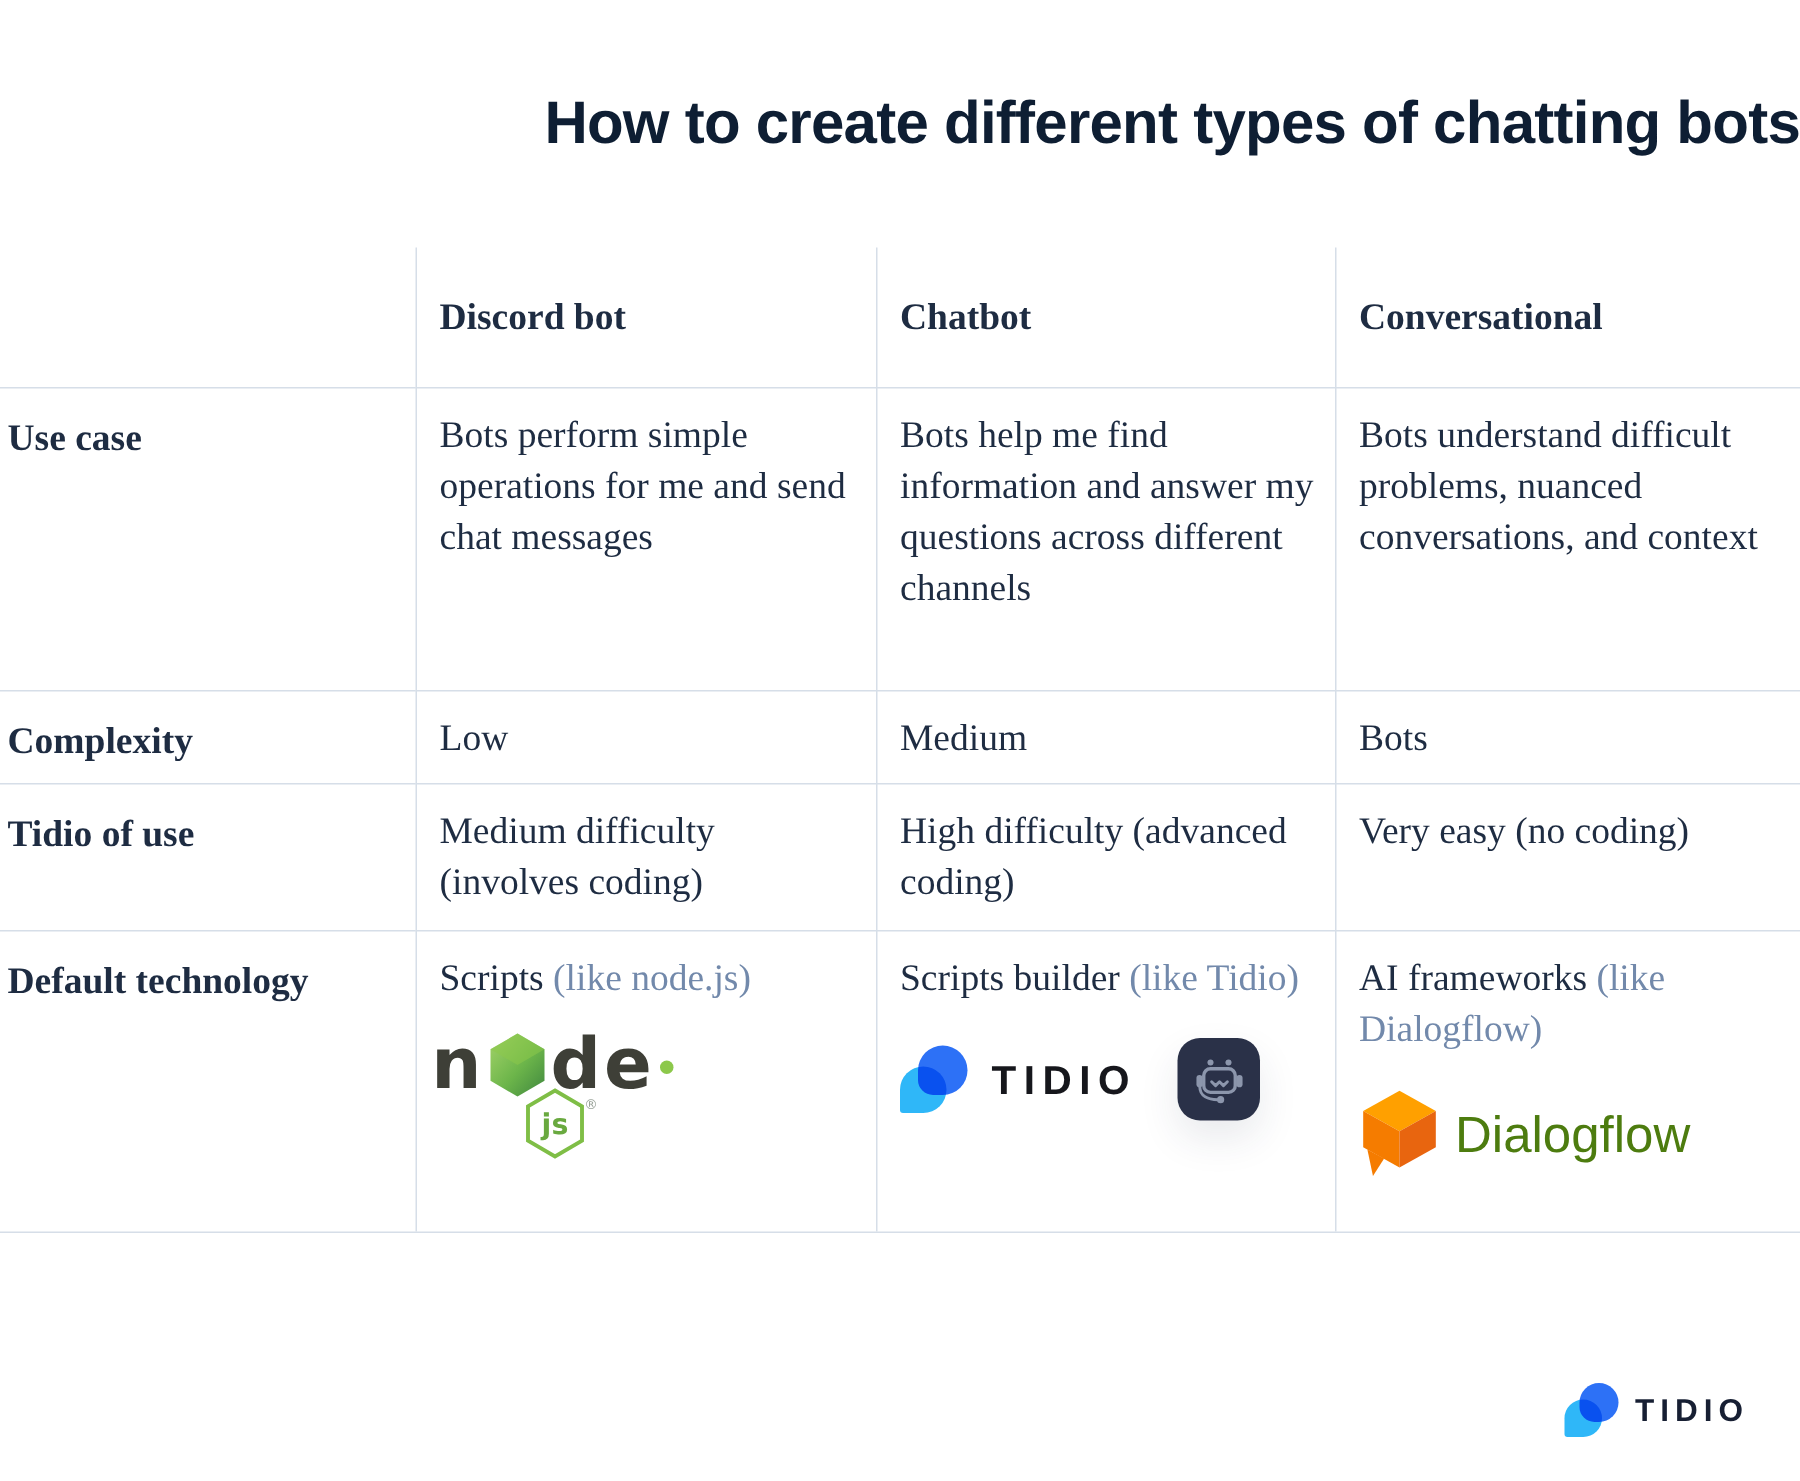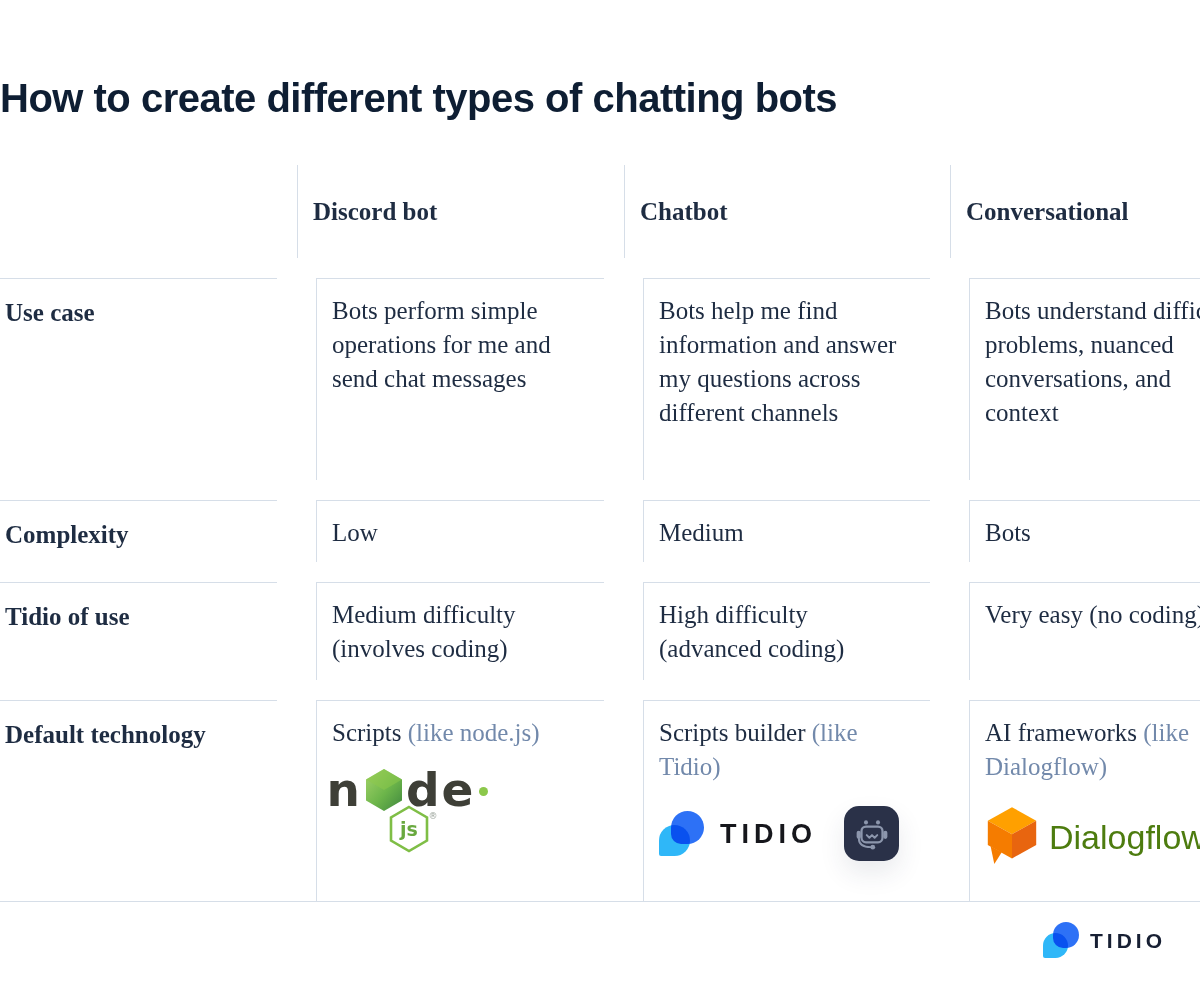--- a/index.html
+++ b/index.html
@@ -6,45 +6,44 @@
     --grid:#d6dee8;
     --dark:#1e2c42;
     --note:#7289ab;
     --title:#0e1e33;
   }
   *{margin:0;padding:0;box-sizing:border-box;}
   body{background:#ffffff;font-family:"Liberation Sans",sans-serif;}
   .canvas{position:relative;width:1200px;height:987px;background:#ffffff;margin:0 auto;overflow:hidden;}
 
   .page-title{
-    position:absolute;top:76px;left:0;width:100%;
-    text-align:left;font-family:"Liberation Sans",sans-serif;
+    position:absolute;top:60px;left:0;width:100%;
+    text-align:right;font-family:"Liberation Sans",sans-serif;
     font-size:40px;font-weight:700;letter-spacing:-0.5px;color:var(--title);
   }
 
   .ctable{
     position:absolute;top:165px;left:0;width:1200px;
     display:grid;
     grid-template-columns:277px 307px 306px 310px;
     grid-template-rows:93px 202px 62px 98px 201px;
     border-bottom:1px solid var(--grid);
-    gap:20px;
   }
   .cell{font-family:"Liberation Serif",serif;color:var(--dark);}
   .bl{border-left:1px solid var(--grid);}
   .bt{border-top:1px solid var(--grid);}
   .hcell{
     display:flex;flex-direction:column;justify-content:center;
     padding-left:15px;font-weight:700;font-size:25px;line-height:34px;
   }
   .lcell{
     padding:17px 8px 0 5px;font-weight:700;font-size:25px;line-height:34px;
   }
   .bcell{
-    padding:15px 14px 0 15px;font-size:25px;line-height:34px;margin-left:19px;
+    padding:15px 14px 0 15px;font-size:25px;line-height:34px;
   }
   .note{color:var(--note);}
 
   
   .node-logo{margin:16px 0 0 0;width:150px;display:flex;flex-direction:column;align-items:center;}
   .node-word{display:flex;align-items:center;}
   .node-letter{
     font-family:"DejaVu Sans",sans-serif;font-weight:700;font-size:47px;line-height:1;
     color:#3e3f37;letter-spacing:2px;
   }

